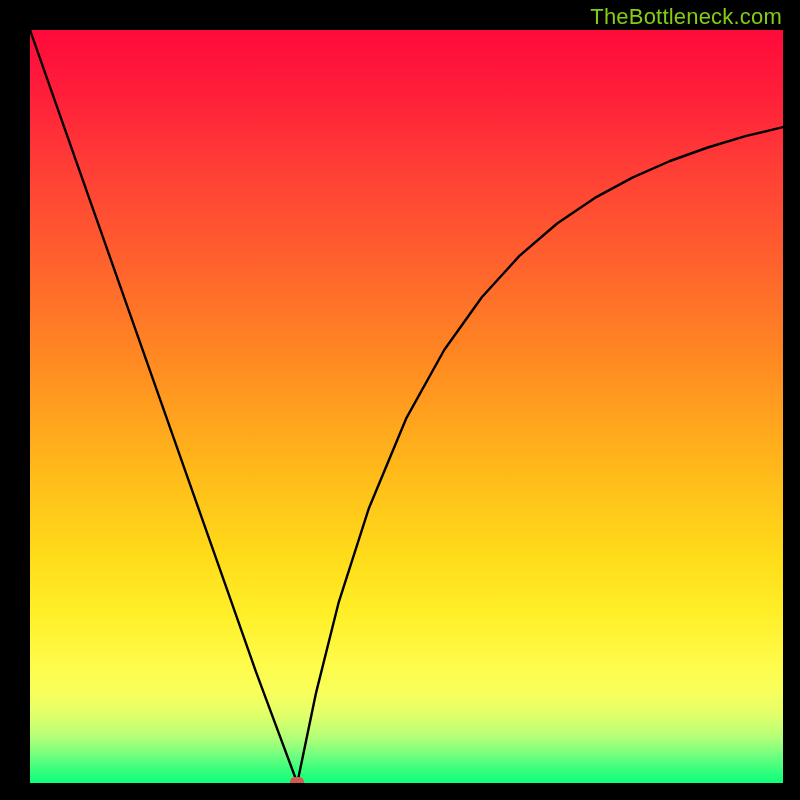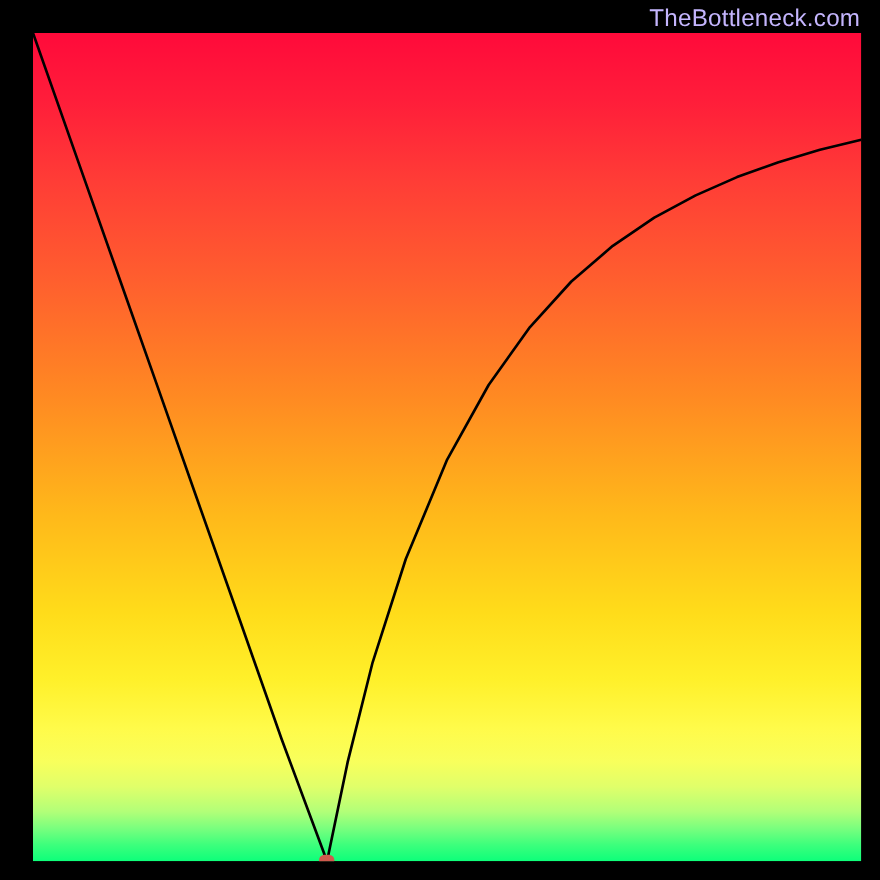--- a/index.html
+++ b/index.html
@@ -14,21 +14,21 @@
   .frame {
     position: relative;
     width: 800px;
     height: 800px;
     background: #000;
   }
   .watermark {
     position: absolute;
     top: 4px;
     right: 18px;
-    color: #c4b5fd;
+    color: #84cc16;
     font-size: 22px;
     font-weight: 500;
     letter-spacing: 0.2px;
     z-index: 10;
   }
   .plot-area {
     position: absolute;
     left: 30px;
     top: 30px;
     width: 753px;

